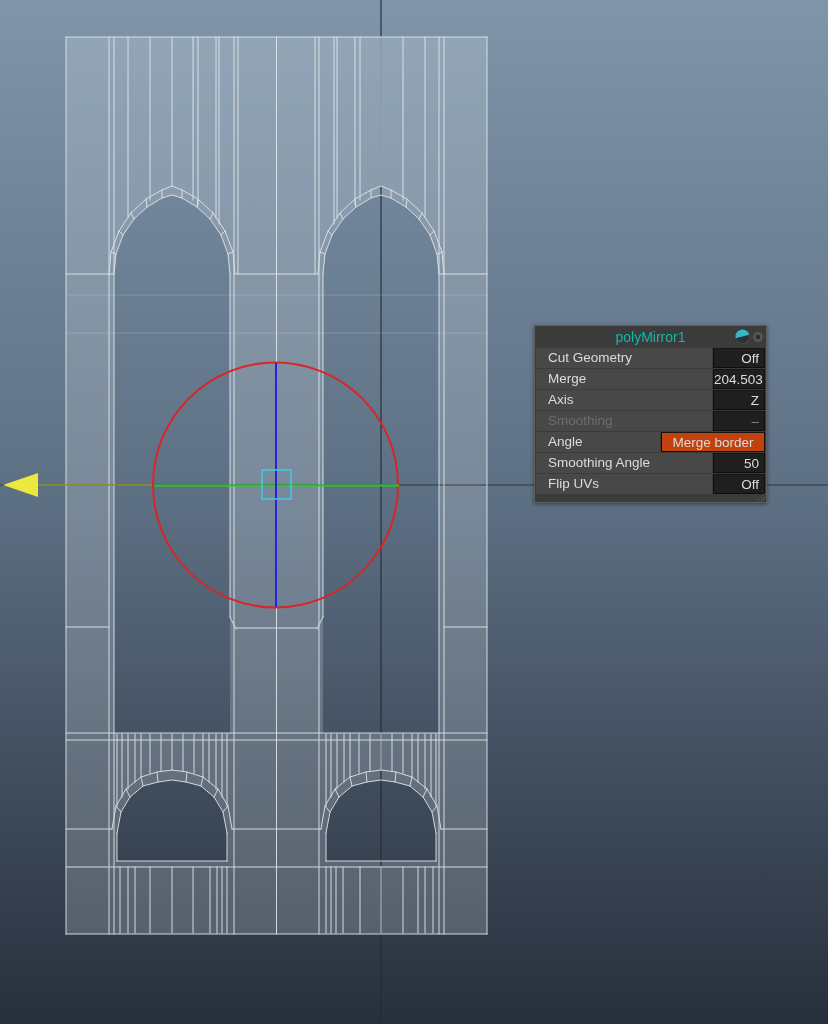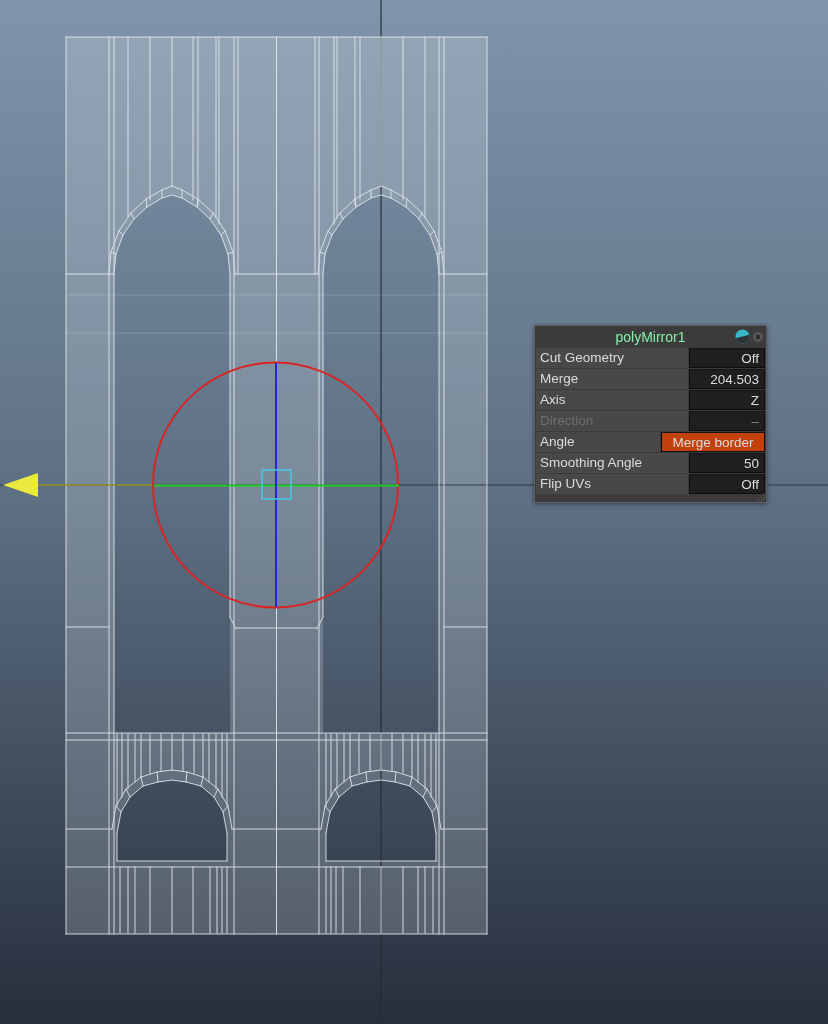--- a/index.html
+++ b/index.html
@@ -12,28 +12,28 @@
 
   
   .hud{
     position:absolute;left:534px;top:325px;width:233px;
     background:#3b3b3b;border:1px solid #5f5f5f;box-sizing:border-box;
     box-shadow:0 1px 4px rgba(0,0,0,.45);
     color:#dcdcdc;font-size:13.5px;line-height:20px;
     user-select:none;
   }
   .hud-title-row{position:relative;height:22px;text-align:center;}
-  .hud-title{font-size:14px;color:#86efac;line-height:22px;}
+  .hud-title{font-size:14px;color:#14b8a6;line-height:22px;}
   .hud-icons{position:absolute;right:3px;top:3px;display:flex;align-items:center;gap:3px;}
   .collapse-btn{width:10px;height:10px;border-radius:50%;background:#565656;display:inline-flex;align-items:center;justify-content:center;}
   .collapse-btn .dot{width:4px;height:4px;border-radius:1px;background:#2d2d2d;}
   .hud-rows{padding:0 1px;}
   .hud-row{display:flex;height:20px;margin-bottom:1px;}
-  .hud-label{flex:1;background:#484848;padding-left:4px;white-space:nowrap;overflow:hidden;}
-  .hud-value{width:76px;background:#1f1f1f;border:1px solid #0e0e0e;border-top-color:#151515;
+  .hud-label{flex:1;background:#484848;padding-left:12px;white-space:nowrap;overflow:hidden;}
+  .hud-value{width:52px;background:#1f1f1f;border:1px solid #0e0e0e;border-top-color:#151515;
              text-align:right;padding-right:5px;margin-left:1px;box-sizing:border-box;}
   .hud-row.wide .hud-value{width:104px;background:#c2410c;text-align:center;padding-right:0;}
   .hud-row.disabled .hud-label{color:#6e6e6e;}
   .hud-row.disabled .hud-value{color:#8a8a8a;}
   .hud-footer{height:7px;position:relative;}
   .resize-grip{
     position:absolute;right:1px;bottom:1px;width:8px;height:8px;
     background:repeating-linear-gradient(135deg,transparent 0 2px,#6b6b6b 2px 3px);
     clip-path:polygon(100% 0,100% 100%,0 100%);
   }
@@ -123,21 +123,21 @@
       </div>
       <div class="hud-row">
         <span class="hud-label">Merge</span>
         <span class="hud-value">204.503</span>
       </div>
       <div class="hud-row">
         <span class="hud-label">Axis</span>
         <span class="hud-value">Z</span>
       </div>
       <div class="hud-row disabled">
-        <span class="hud-label">Direction</span>
+        <span class="hud-label">Smoothing</span>
         <span class="hud-value">–</span>
       </div>
       <div class="hud-row wide">
         <span class="hud-label">Angle</span>
         <span class="hud-value">Merge border</span>
       </div>
       <div class="hud-row">
         <span class="hud-label">Smoothing Angle</span>
         <span class="hud-value">50</span>
       </div>

